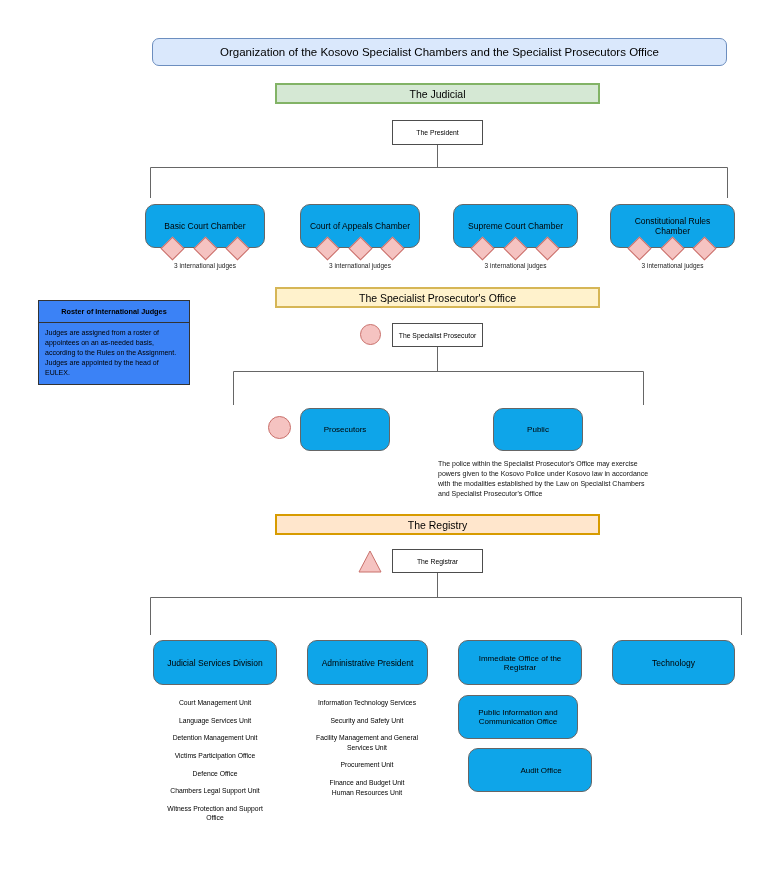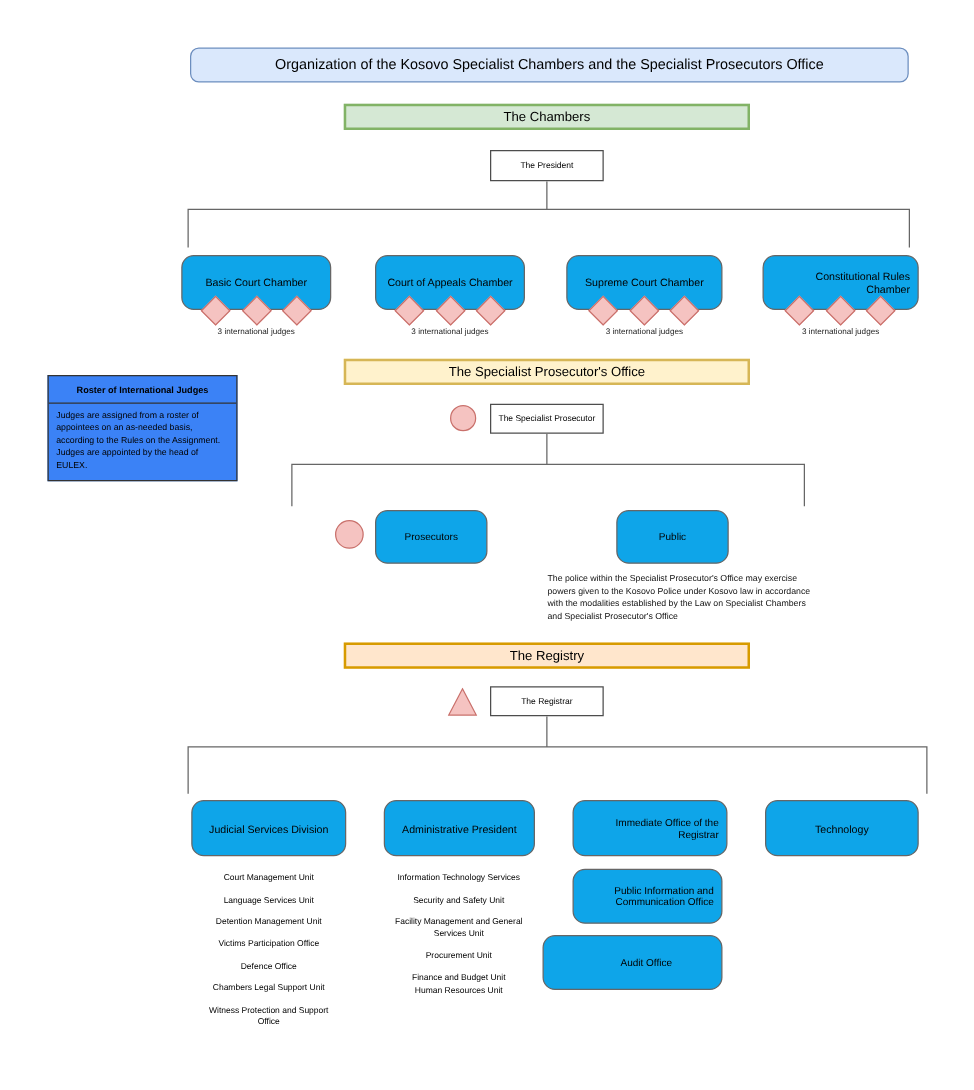--- a/index.html
+++ b/index.html
@@ -2,21 +2,21 @@
 <html><head>
 <meta charset="utf-8">
 <style>
   html,body{margin:0;padding:0;background:#ffffff;}
   #canvas{
     position:relative;width:779px;height:872px;background:#ffffff;
     font-family:"Liberation Sans","DejaVu Sans",sans-serif;color:#000;
     overflow:hidden;
   }
   .abs{position:absolute;box-sizing:border-box;}
-  .center-txt{display:flex;align-items:center;justify-content:center;text-align:right;}
+  .center-txt{display:flex;align-items:center;justify-content:center;text-align:center;}
 
   
   .title-banner{left:152px;top:38px;width:575px;height:28px;background:#dae8fc;border:1px solid #6c8ebf;border-radius:7px;font-size:11.5px;}
   .banner{left:275px;width:325px;height:21px;font-size:10.5px;}
   .banner-chambers{top:83px;background:#d5e8d4;border:2px solid #82b366;}
   .banner-spo{top:287px;background:#fff2cc;border:2px solid #d6b656;}
   .banner-registry{top:514px;background:#ffe6cc;border:2px solid #d79b00;}
 
   
   .rect-box{background:#fff;border:1px solid #4d4d4d;font-size:6.8px;}
@@ -30,21 +30,21 @@
   .chamber-2{left:300px;top:204px;width:120px;height:44px;}
   .chamber-3{left:453px;top:204px;width:125px;height:44px;}
   .chamber-4{left:610px;top:204px;width:125px;height:44px;}
   .prosecutors-box{left:300px;top:408px;width:90px;height:43px;font-size:8px;}
   .police-box{left:493px;top:408px;width:90px;height:43px;font-size:8px;}
   .division-1{left:153px;top:640px;width:124px;height:45px;}
   .division-2{left:307px;top:640px;width:121px;height:45px;}
   .division-3{left:458px;top:640px;width:124px;height:45px;font-size:8px;}
   .division-4{left:612px;top:640px;width:123px;height:45px;}
   .pico-box{left:458px;top:695px;width:120px;height:44px;font-size:8px;}
-  .audit-box{left:434px;top:748px;width:144px;height:44px;font-size:8px;padding-left:28px;}
+  .audit-box{left:468px;top:748px;width:124px;height:44px;font-size:8px;padding-left:28px;}
 
   
   .diamond-row{top:240px;width:82px;height:16px;display:flex;justify-content:space-between;}
   .dr-1{left:164px;} .dr-2{left:319px;} .dr-3{left:474px;} .dr-4{left:631px;}
   .diamond{width:15px;height:15px;background:#f5c3c1;border:1px solid #c9706b;transform:rotate(45deg);}
   .judges-label{top:262px;font-size:6.5px;text-align:center;color:#222;}
   .jl-1{left:145px;width:120px;} .jl-2{left:300px;width:120px;} .jl-3{left:453px;width:125px;} .jl-4{left:610px;width:125px;}
   .circle{background:#f5c3c1;border:1px solid #c9706b;border-radius:50%;}
   .sp-circle{left:360px;top:324px;width:21px;height:21px;}
   .pros-circle{left:268px;top:416px;width:23px;height:23px;}
@@ -70,21 +70,21 @@
 <div id="canvas">
 
   <svg class="connectors abs" viewBox="0 0 779 872" xmlns="http://www.w3.org/2000/svg">
     <path d="M437.5,145 L437.5,167.5 M150.5,198 L150.5,167.5 L727.5,167.5 L727.5,198" fill="none" stroke="#666666" stroke-width="1"></path>
     <path d="M437.5,347 L437.5,371.5 M233.5,405 L233.5,371.5 L643.5,371.5 L643.5,405" fill="none" stroke="#666666" stroke-width="1"></path>
     <path d="M437.5,573 L437.5,597.5 M150.5,635 L150.5,597.5 L741.5,597.5 L741.5,635" fill="none" stroke="#666666" stroke-width="1"></path>
   </svg>
 
   <div class="abs title-banner center-txt">Organization of the Kosovo Specialist Chambers and the Specialist Prosecutors Office</div>
 
-  <div class="abs banner banner-chambers center-txt">The Chambers</div>
+  <div class="abs banner banner-chambers center-txt">The Judicial</div>
   <div class="abs rect-box president-box center-txt">The President</div>
 
   <div class="abs round-box chamber-1 center-txt">Basic Court Chamber</div>
   <div class="abs round-box chamber-2 center-txt">Court of Appeals Chamber</div>
   <div class="abs round-box chamber-3 center-txt">Supreme Court Chamber</div>
   <div class="abs round-box chamber-4 center-txt">Constitutional Rules Chamber</div>
 
   <div class="abs diamond-row dr-1">
     <span class="diamond"></span>
     <span class="diamond"></span>

